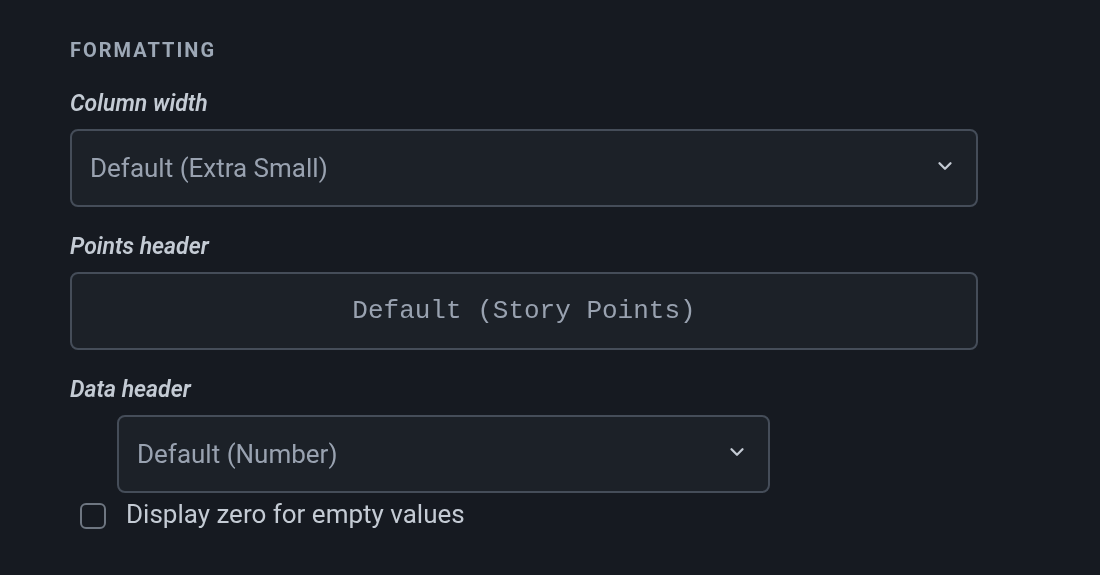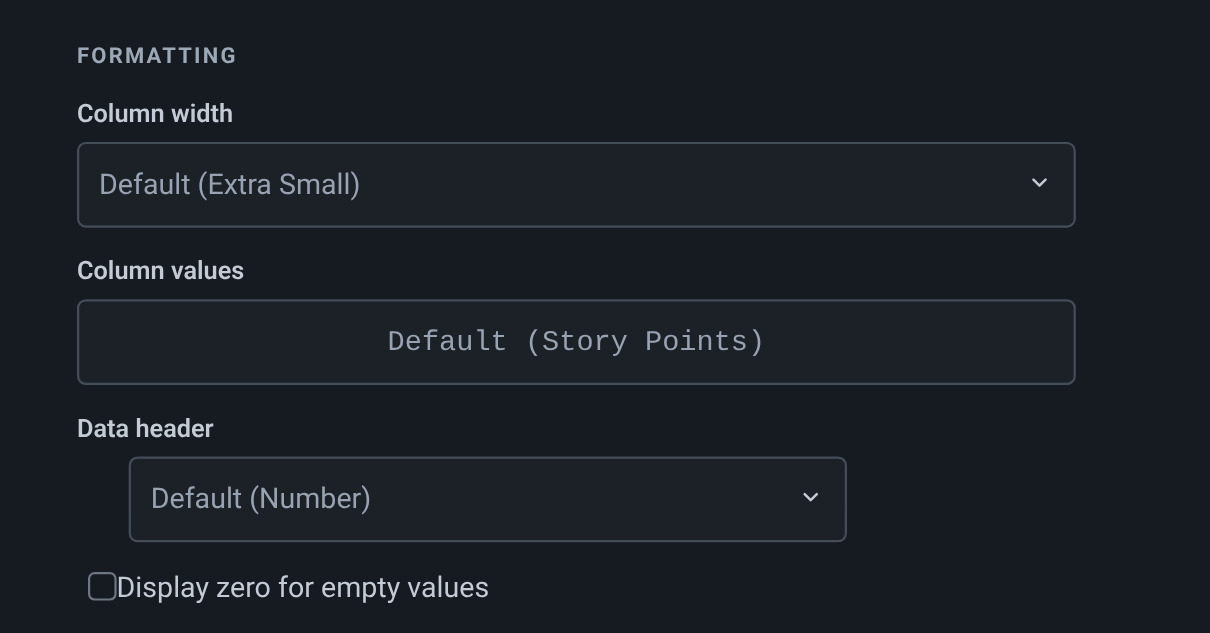--- a/index.html
+++ b/index.html
@@ -24,20 +24,21 @@
     }
     .field-group {
       margin-bottom: 26px;
     }
     .field-label {
       color: #c4cbd4;
       font-size: 23px;
       font-weight: 600;
       margin-bottom: 12px;
       display: block;
+      font-style: italic;
     }
     .select-wrapper {
       position: relative;
       width: 908px;
     }
     .select-wrapper.narrow {
       width: 700px;
       padding-left: 47px;
     }
     .select-control, .text-input {
@@ -73,22 +74,23 @@
       width: 22px;
       height: 22px;
       stroke: #c4cbd4;
       stroke-width: 2.5;
       fill: none;
       stroke-linecap: round;
       stroke-linejoin: round;
     }
     .checkbox-row {
       display: flex;
-      align-items: flex-start;
-      margin-top: 27px;
+      align-items: flex-end;
+      gap: 20px;
+      margin-top: 6px;
       padding-left: 10px;
     }
     .checkbox {
       width: 26px;
       height: 26px;
       border: 2px solid #6e7681;
       border-radius: 6px;
       background: transparent;
       cursor: pointer;
       flex-shrink: 0;
@@ -111,21 +113,21 @@
     <div class="select-control">Default (Extra Small)</div>
     <span class="chevron">
       <svg viewBox="0 0 24 24">
           <polyline points="6 9 12 15 18 9"></polyline>
         </svg>
     </span>
   </div>
 </div>
 
 <div class="field-group">
-  <label class="field-label">Column values</label>
+  <label class="field-label">Points header</label>
   <div class="select-wrapper">
     <input class="text-input" type="text" placeholder="Default (Story Points)" style="">
   </div>
 </div>
 
 <div class="field-group">
   <label class="field-label">Data header</label>
   <div class="select-wrapper narrow">
     <div class="select-control">Default (Number)</div>
     <span class="chevron">

